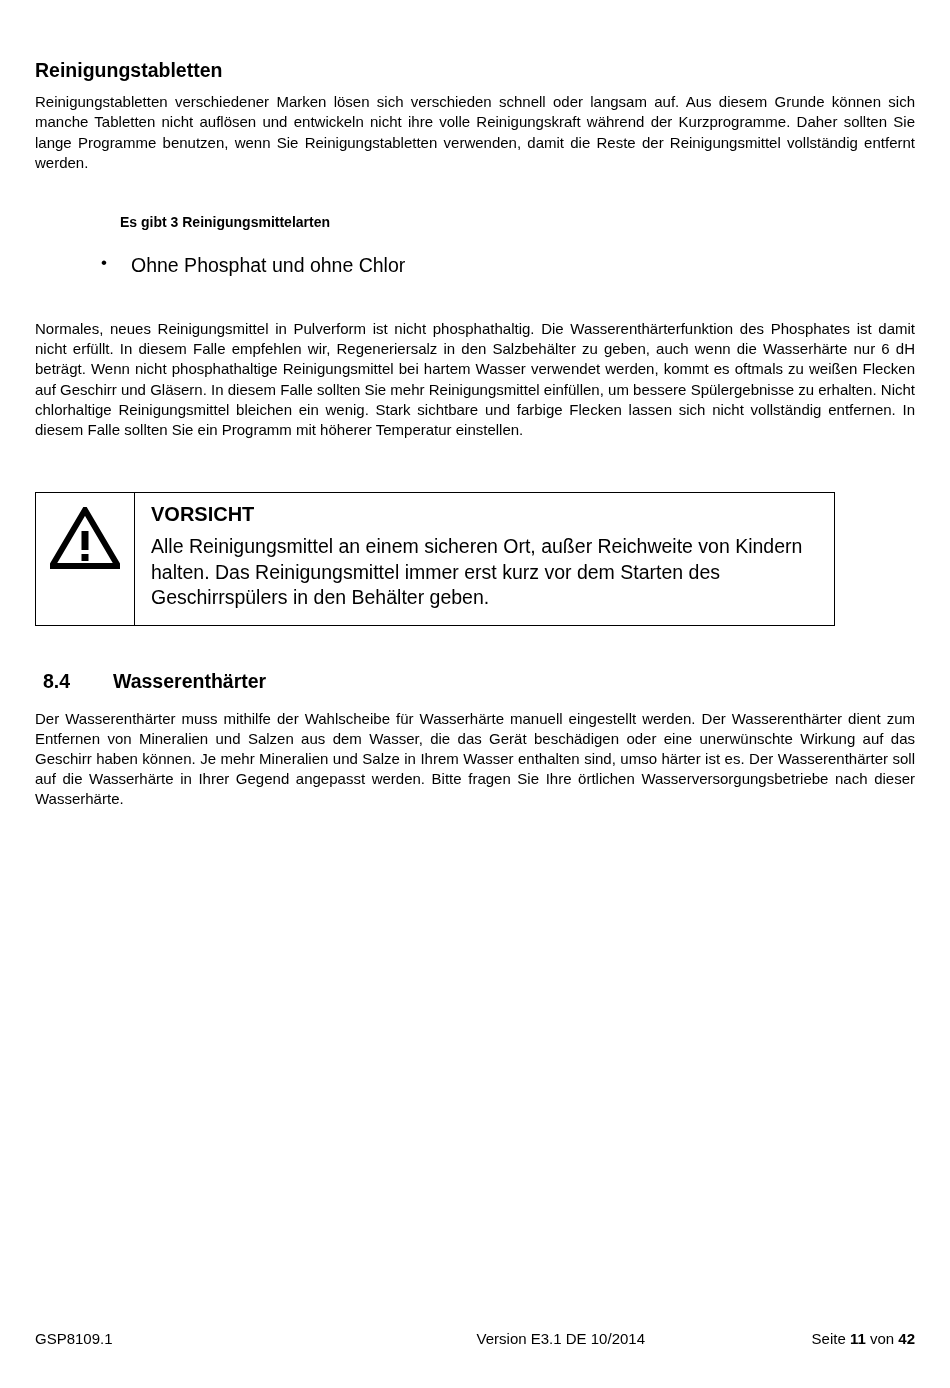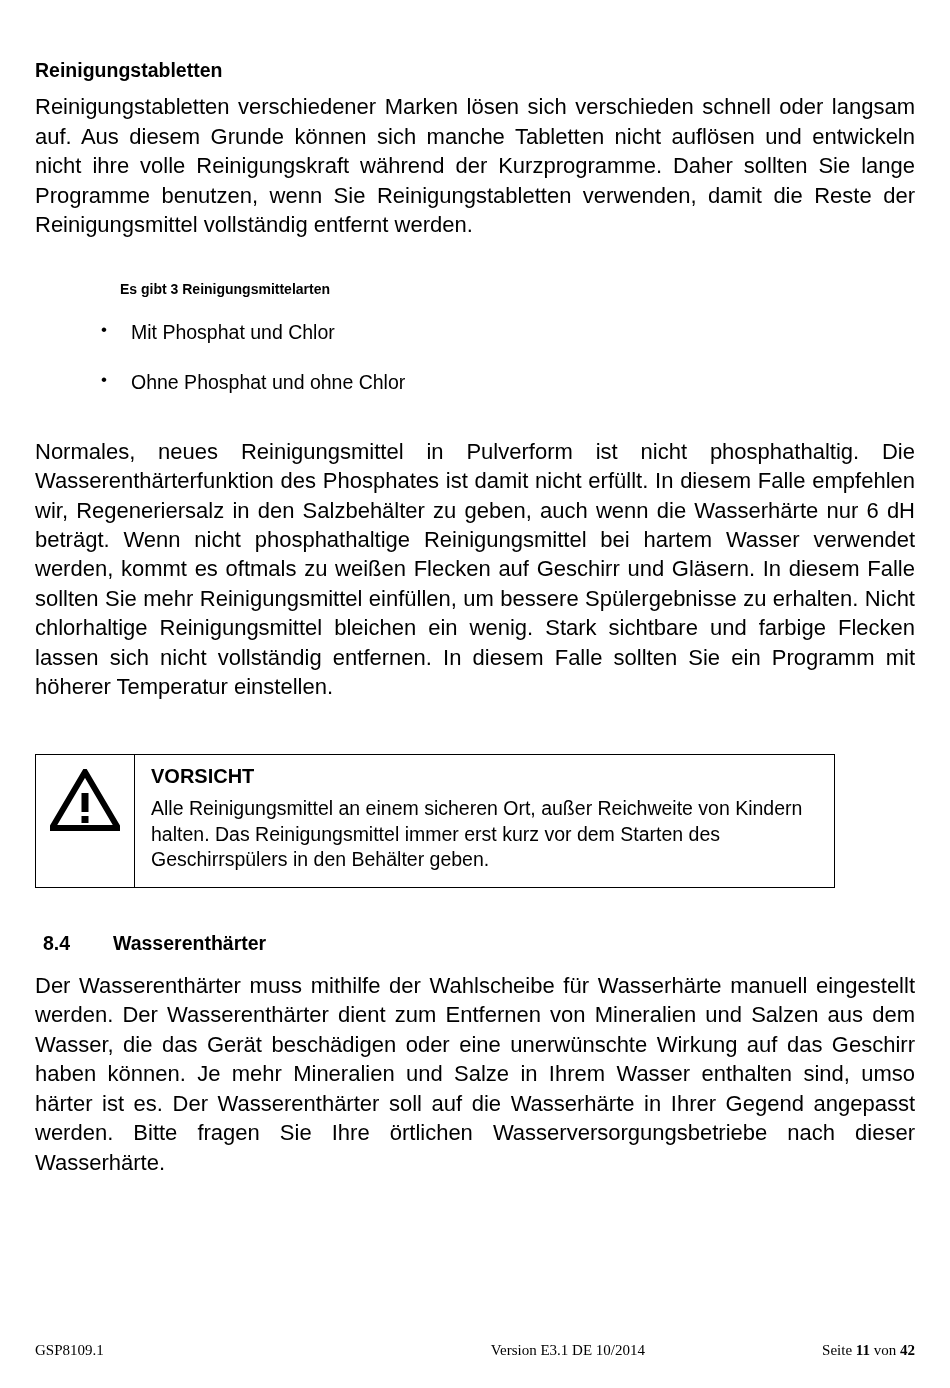--- a/index.html
+++ b/index.html
@@ -26,21 +26,21 @@
   .content {
     width: 880px;
   }
   h2.heading {
     font-size: 19.5px;
     font-weight: bold;
     margin: 0 0 10px 0;
     line-height: 1.25;
   }
   p.para {
-    font-size: 22px;
+    font-size: 15px;
     line-height: 1.34;
     margin: 0 0 0 0;
     text-align: justify;
     text-justify: inter-word;
     hyphens: manual;
   }
   .spacer-lg { height: 40px; }
   .spacer-sm { height: 16px; }
   .subheading {
     font-size: 14px;
@@ -117,43 +117,41 @@
   }
   
   .footer {
     position: absolute;
     left: 35px;
     top: 1330px;
     width: 880px;
     font-size: 15px;
     display: flex;
     align-items: baseline;
-    font-family: Liberation Serif, serif;
   }
   .footer-left { width: 270px; text-align: left; }
   .footer-center { flex: 1; text-align: right; }
-  .footer-right { width: 270px; text-align: right; margin-top: 12px; }
+  .footer-right { width: 270px; text-align: right; }
   .footer-right b { font-weight: bold; }
 </style>
 </head>
 <body>
 
 <div class="page">
   <div class="content">
 
     <h2 class="heading">Reinigungstabletten</h2>
 
     <p class="para">Reinigungstabletten verschiedener Marken lösen sich verschieden schnell oder langsam auf. Aus diesem Grunde können sich manche Tabletten nicht auflösen und entwickeln nicht ihre volle Reinigungskraft während der Kurzprogramme. Daher sollten Sie lange Programme benutzen, wenn Sie Reinigungstabletten verwenden, damit die Reste der Reinigungsmittel vollständig entfernt werden.</p>
 
     <div class="spacer-lg"></div>
 
     <div class="subheading">Es gibt 3 Reinigungsmittelarten</div>
 
     <ul class="bullets">
-      <li>Mit Phosphat und Chlor</li>
       <li>Ohne Phosphat und ohne Chlor</li>
     </ul>
 
     <div class="spacer-sm"></div>
 
     <p class="para">Normales, neues Reinigungsmittel in Pulverform ist nicht phosphathaltig. Die Wasserenthärterfunktion des Phosphates ist damit nicht erfüllt. In diesem Falle empfehlen wir, Regeneriersalz in den Salzbehälter zu geben, auch wenn die Wasserhärte nur 6 dH beträgt. Wenn nicht phosphathaltige Reinigungsmittel bei hartem Wasser verwendet werden, kommt es oftmals zu weißen Flecken auf Geschirr und Gläsern. In diesem Falle sollten Sie mehr Reinigungsmittel einfüllen, um bessere Spülergebnisse zu erhalten. Nicht chlorhaltige Reinigungsmittel bleichen ein wenig. Stark sichtbare und farbige Flecken lassen sich nicht vollständig entfernen. In diesem Falle sollten Sie ein Programm mit höherer Temperatur einstellen.</p>
 
     <div class="caution-box">
       <div class="caution-icon-cell">
         <svg class="warn-tri" viewBox="0 0 70 62">

